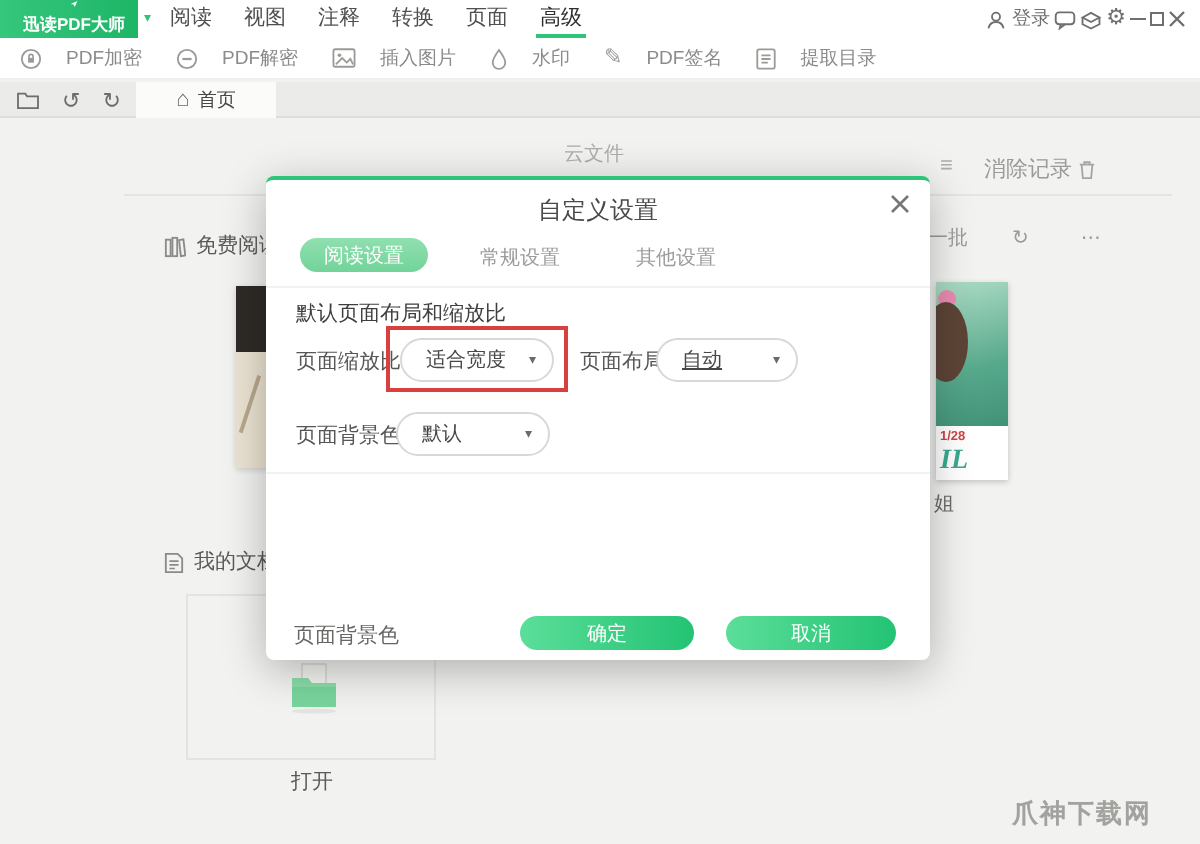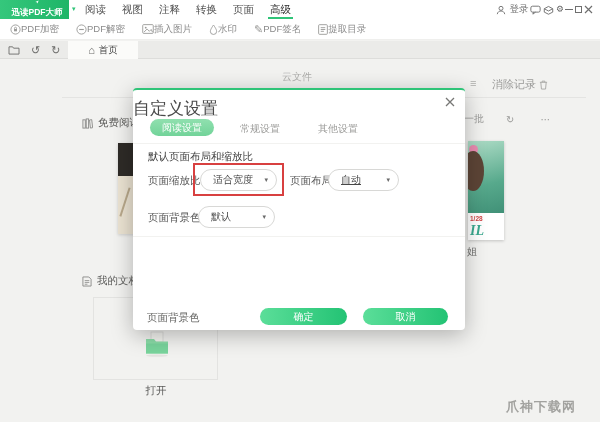--- a/index.html
+++ b/index.html
@@ -15,30 +15,30 @@
     background:linear-gradient(90deg,#35c77c,#1eb567); display:flex; align-items:center;
     gap:3px; padding-left:5px; color:#fff; font-size:8.5px; font-weight:bold;flex-direction:column; }
   .logo-caret { position:absolute; left:72px; top:5px; font-size:7px; color:#2fc478; }
   .menus { position:absolute; left:85px; top:0; height:19px; display:flex; gap:16px;
     align-items:center; font-size:10.5px; color:#4f4f4f; }
   .menus .mitem { position:relative; height:19px; line-height:19px; cursor:default; }
   .menus .mitem.active { color:#2e2e2e; }
   .menus .mitem.active::after { content:''; position:absolute; left:-2px; right:-2px;
     bottom:0; height:2px; background:#2fc478; }
   .winctrl { position:absolute; right:7px; top:0; height:19px; display:flex; gap:2px;
-    align-items:center; color:#6f6f6f; font-size:10px;font-family:Liberation Mono, monospace; }
+    align-items:center; color:#6f6f6f; font-size:10px; }
   .winctrl .wc { display:flex; align-items:center; gap:3px; }
   .glyph { font-size:11px; line-height:1; color:#6f6f6f; }
   .min-bar { width:8px; height:1.5px; background:#6f6f6f; }
   .max-box { width:7px; height:7px; border:1.2px solid #6f6f6f; }
   
   .ribbon { position:absolute; top:19px; left:0; right:0; height:21px; background:#fff;
     border-bottom:1px solid #efefed; display:flex; align-items:center; padding-left:10px;
     gap:17px; font-size:9.5px; color:#8b8b8b; }
-  .ribbon .ritem { display:flex; align-items:center; gap:0; }
+  .ribbon .ritem { display:flex; align-items:center; gap:12px; }
   
   .tabstrip { position:absolute; top:41px; left:0; right:0; height:18px; background:#ebebe9;
     border-bottom:1px solid #dddddb; }
   .tabicons { position:absolute; left:8px; top:0; height:18px; display:flex; gap:11px;
     align-items:center; color:#6d6d6b; font-size:11px; }
   .hometab { position:absolute; left:68px; top:0; width:70px; height:18px; background:#fbfbf9;
     display:flex; align-items:center; justify-content:center; gap:4px; font-size:9.5px;
     color:#474747; }
   .hometab .home-glyph { font-size:11px; color:#6d6d6b; }
   
@@ -72,21 +72,21 @@
   .filecell { position:absolute; left:93px; top:297px; width:125px; height:83px;
     border:1px solid #e3e3e1; }
   .openfolder { position:absolute; left:143px; top:331px; }
   .openlabel { position:absolute; left:133px; top:384px; width:46px; text-align:center;
     font-size:10.5px; color:#5a5a58; }
   .watermark { position:absolute; left:506px; top:398px; font-size:13px; font-weight:bold;
     color:#a2a29f; letter-spacing:1px; }
   
   .dialog { position:absolute; left:133px; top:88px; width:332px; height:242px; background:#fff;
     border-radius:4px; border-top:2px solid #2fc478; box-shadow:0 5px 22px rgba(0,0,0,.28); }
-  .dlg-title { position:absolute; left:0; right:0; top:7px; font-size:17px;
+  .dlg-title { position:absolute; left:0; right:0; top:7px; text-align:center; font-size:12px;
     color:#4a4a4a; }
   .dlg-close { position:absolute; right:9px; top:6px; width:12px; height:12px; cursor:pointer; }
   .dlg-tab-active { position:absolute; left:17px; top:29px; width:64px; height:17px;
     border-radius:9px; background:linear-gradient(180deg,#90e0af,#72d399); color:#fff;
     font-size:10px; display:flex; align-items:center; justify-content:center; }
   .dlg-tab { position:absolute; top:32px; font-size:10px; color:#9b9b99; }
   .dlg-div { position:absolute; left:0; right:0; height:1px; background:#f2f2f0; }
   .dlg-sec { position:absolute; left:15px; top:60px; font-size:10.5px; color:#3f3f3f; }
   .fld-label { position:absolute; font-size:10.5px; color:#565656; }
   .dd { position:absolute; height:22px; border:1px solid #d8d8d6; border-radius:11px;

